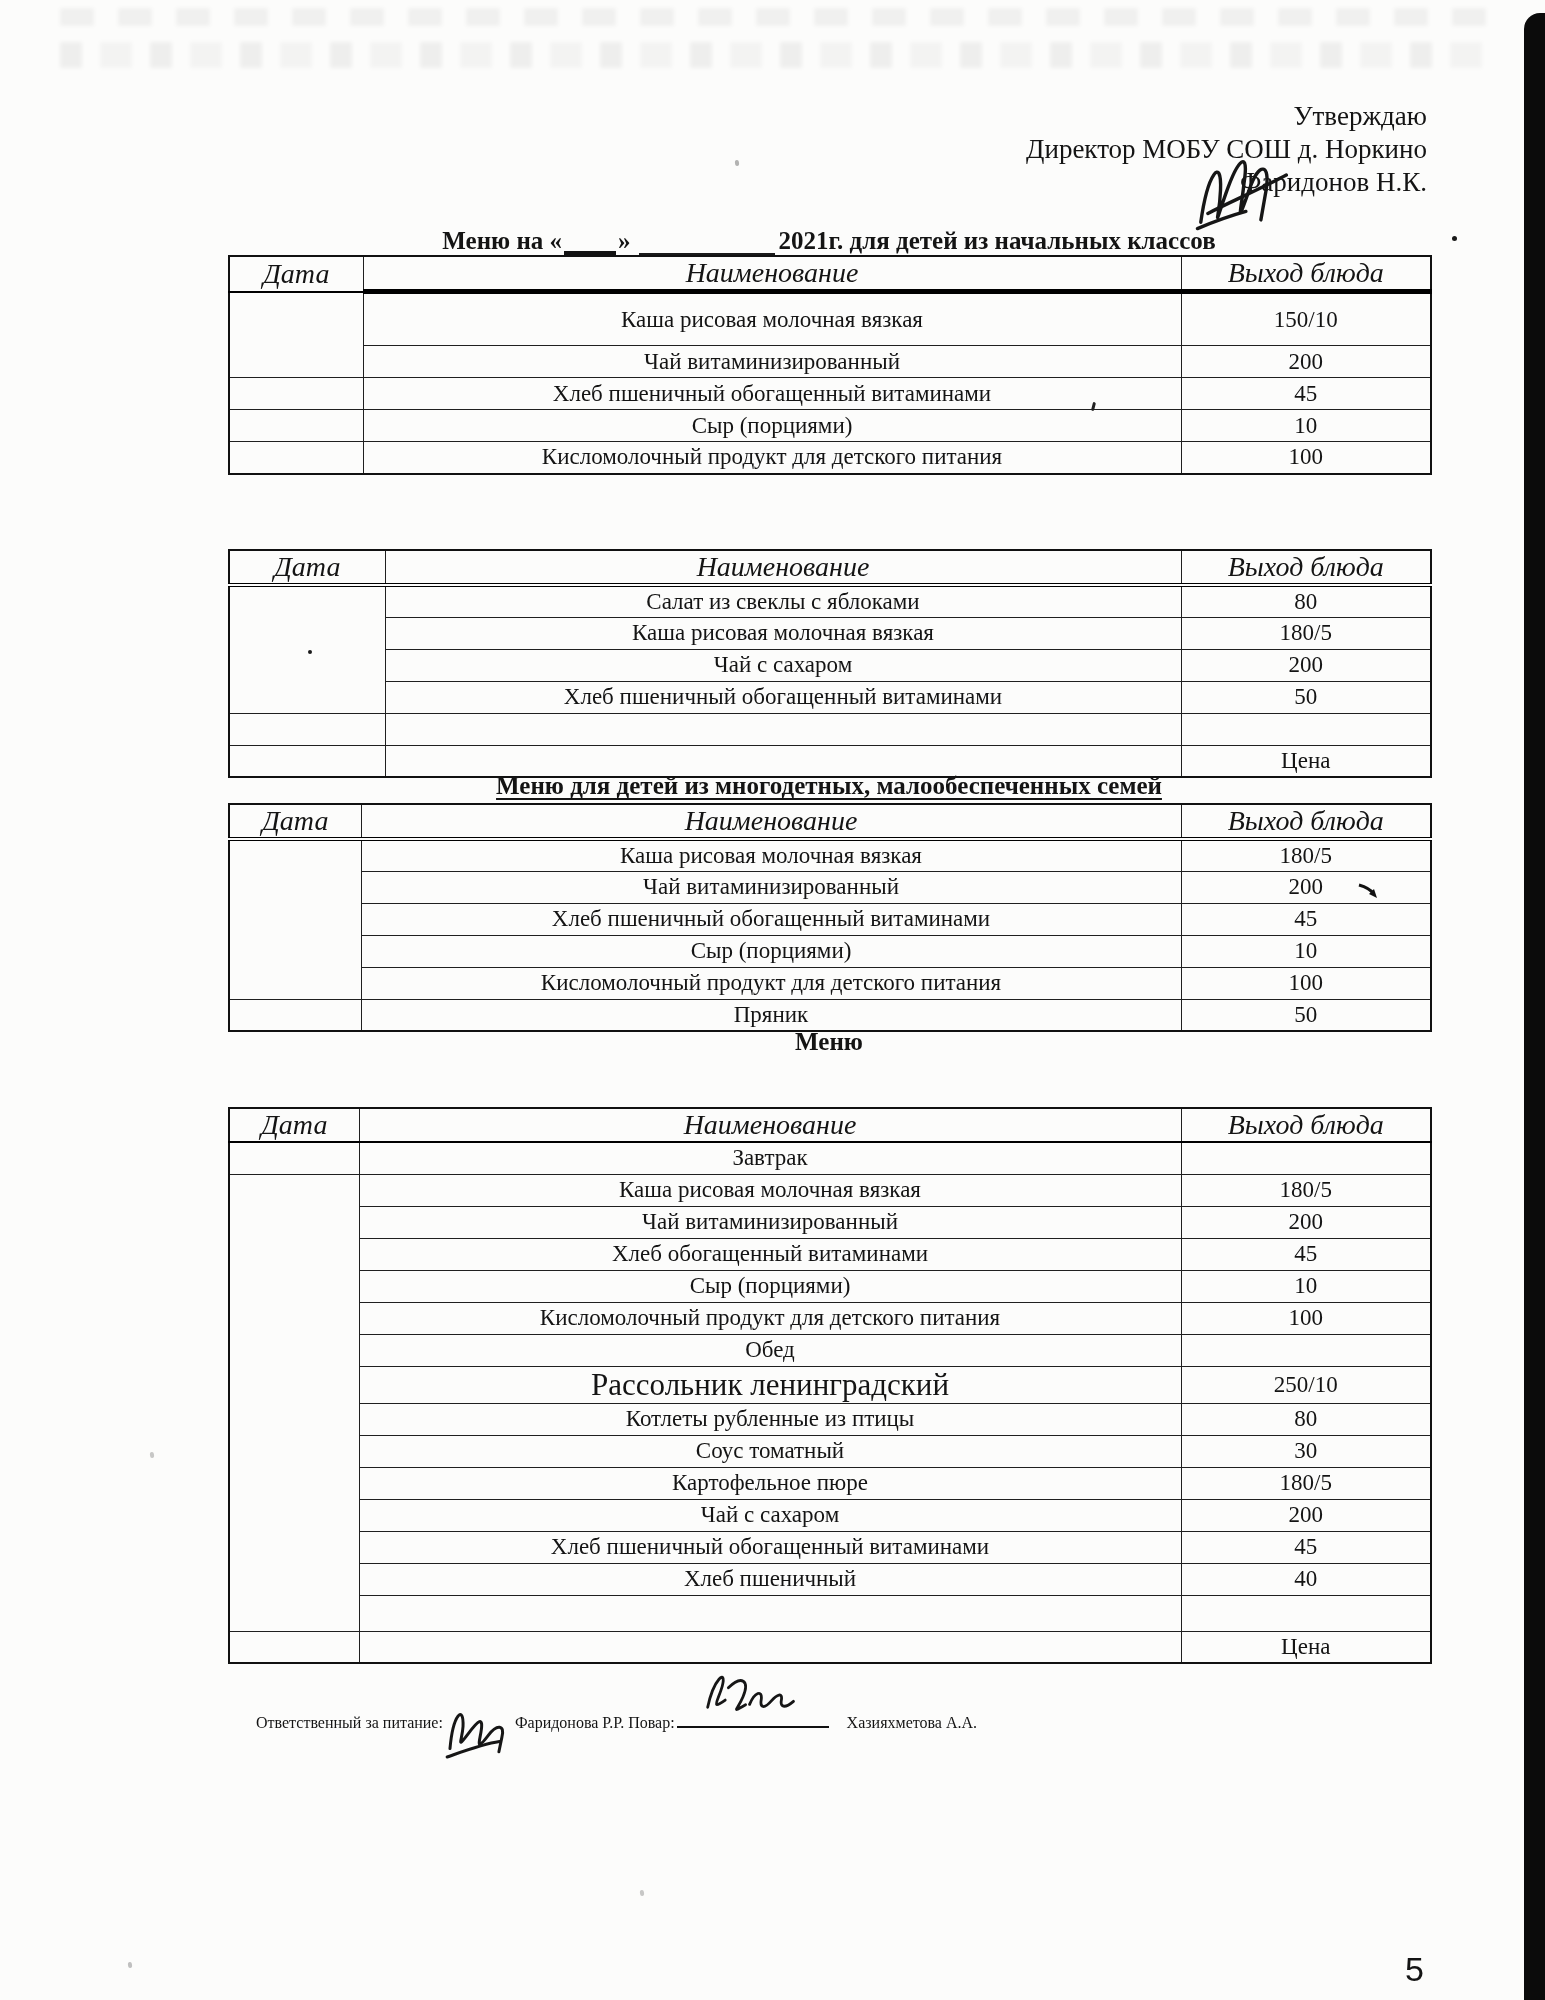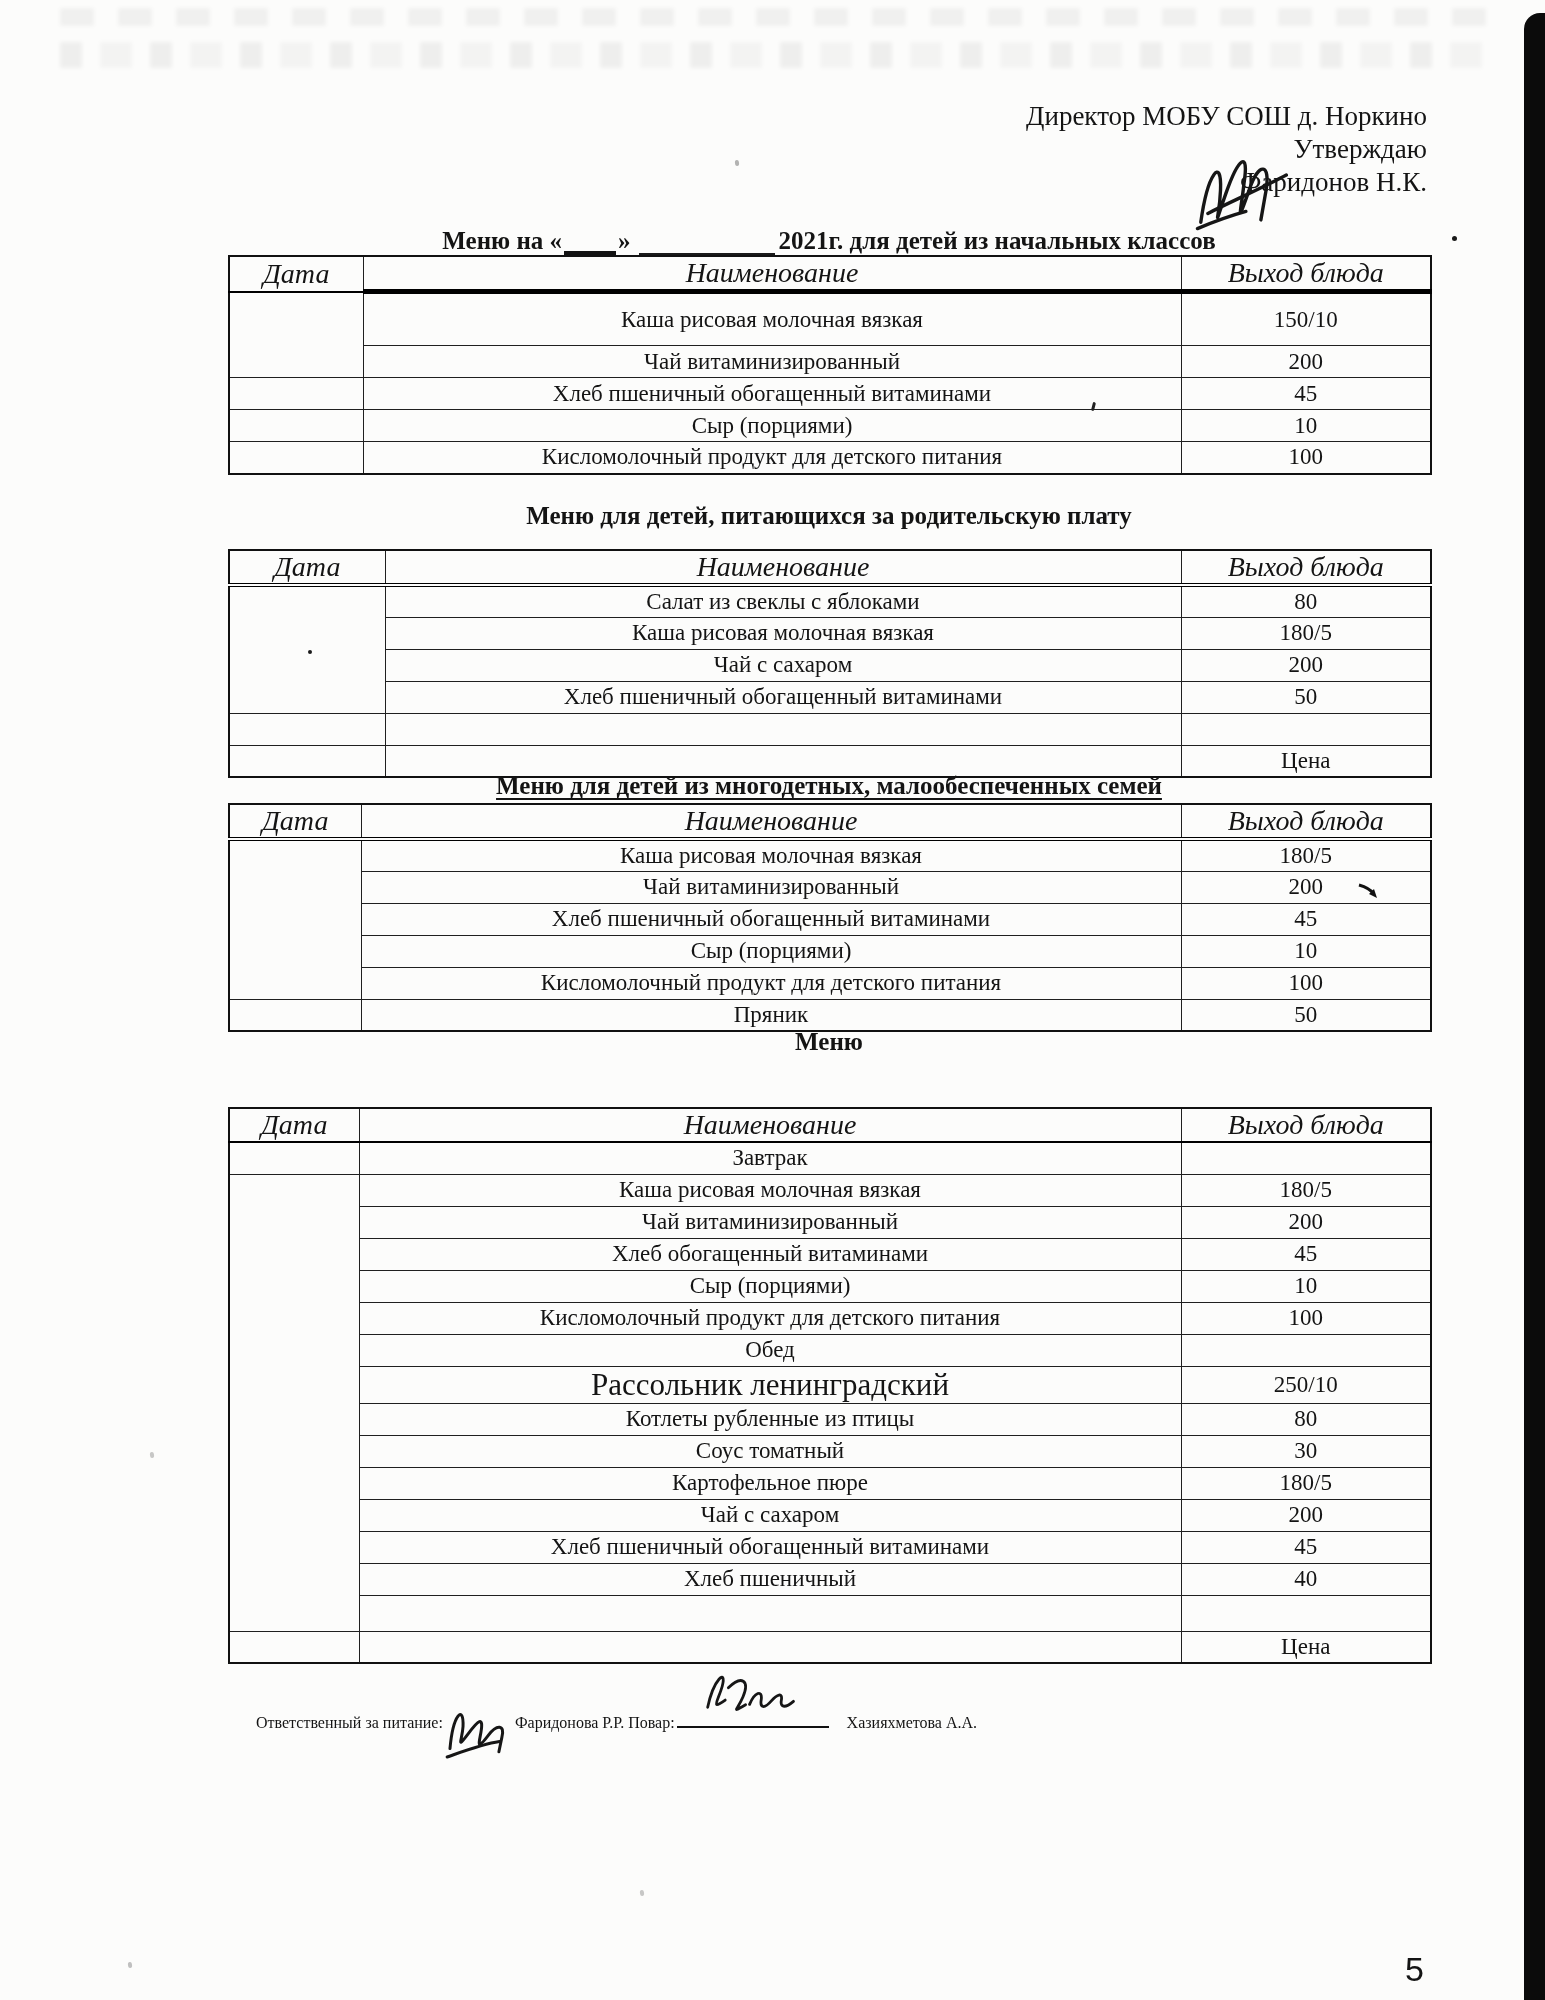--- a/index.html
+++ b/index.html
@@ -73,22 +73,22 @@
     <svg width="22" height="18" viewBox="0 0 22 18">
         <path d="M1,3 C8,5 13,8 16,12" stroke="#111" stroke-width="3" fill="none"></path>
         <path d="M11,12 L19,16 L16,7 Z" fill="#111"></path>
       </svg>
   </div>
   <div class="artifact fleck" style="left:150px;top:1452px;opacity:.4"></div>
   <div class="artifact fleck" style="left:128px;top:1962px;opacity:.45"></div>
   <div class="artifact fleck" style="left:640px;top:1890px;opacity:.4"></div>
 
   <div class="approval">
+    <div>Утверждаю</div>
     <div>Директор МОБУ СОШ д. Норкино</div>
-    <div>Утверждаю</div>
     <div>Фаридонов Н.К.</div>
     <svg class="sig-director" viewBox="0 0 120 96">
       <g fill="none" stroke="#161616" stroke-width="3.4" stroke-linecap="round" transform="rotate(-6 60 48)">
         <path d="M18,82 C30,34 46,18 41,52 C37,80 28,94 46,56 C62,22 74,14 65,48 C59,76 52,92 70,54 C82,28 94,30 86,58 L78,86"></path>
         <path d="M26,74 C52,64 84,54 108,44"></path>
         <path d="M14,88 C34,82 52,78 64,76"></path>
       </g>
     </svg>
   </div>
 
@@ -134,21 +134,20 @@
         <td>10</td>
       </tr>
       <tr class="r">
         <td></td>
         <td>Кисломолочный продукт для детского питания</td>
         <td>100</td>
       </tr>
     </tbody>
   </table>
 
-  <div class="content sec-title s2t">Меню для детей, питающихся за родительскую плату</div>
 
   <table class="menu t2">
     <colgroup>
         <col style="width:156px">
         <col style="width:796px">
         <col style="width:250px">
       </colgroup>
     <thead>
       <tr class="hrow">
         <th>Дата</th>

